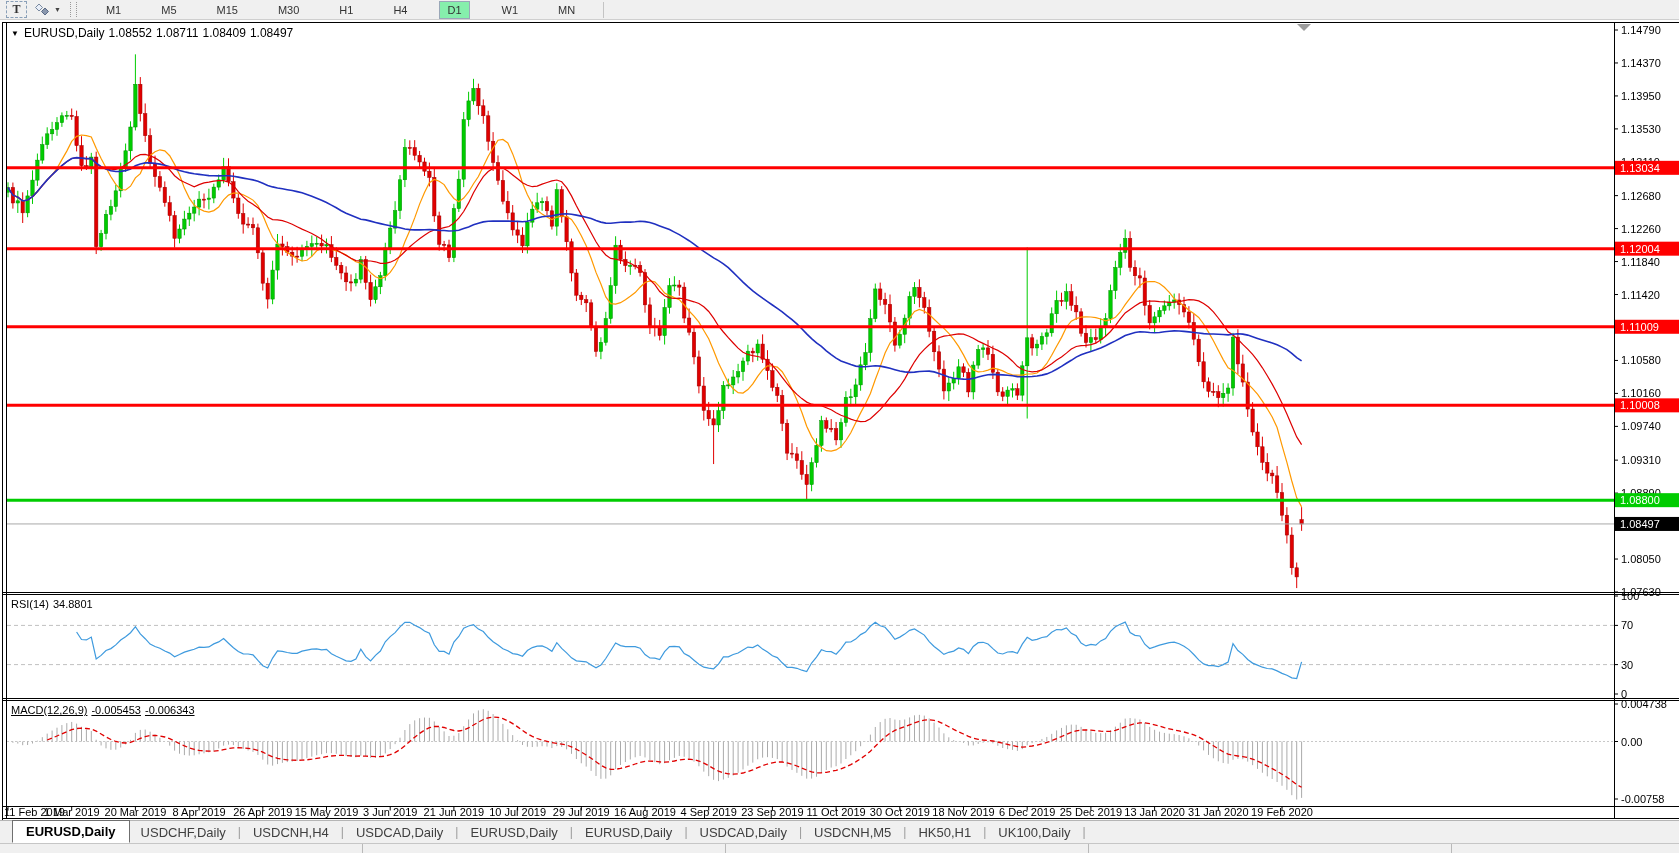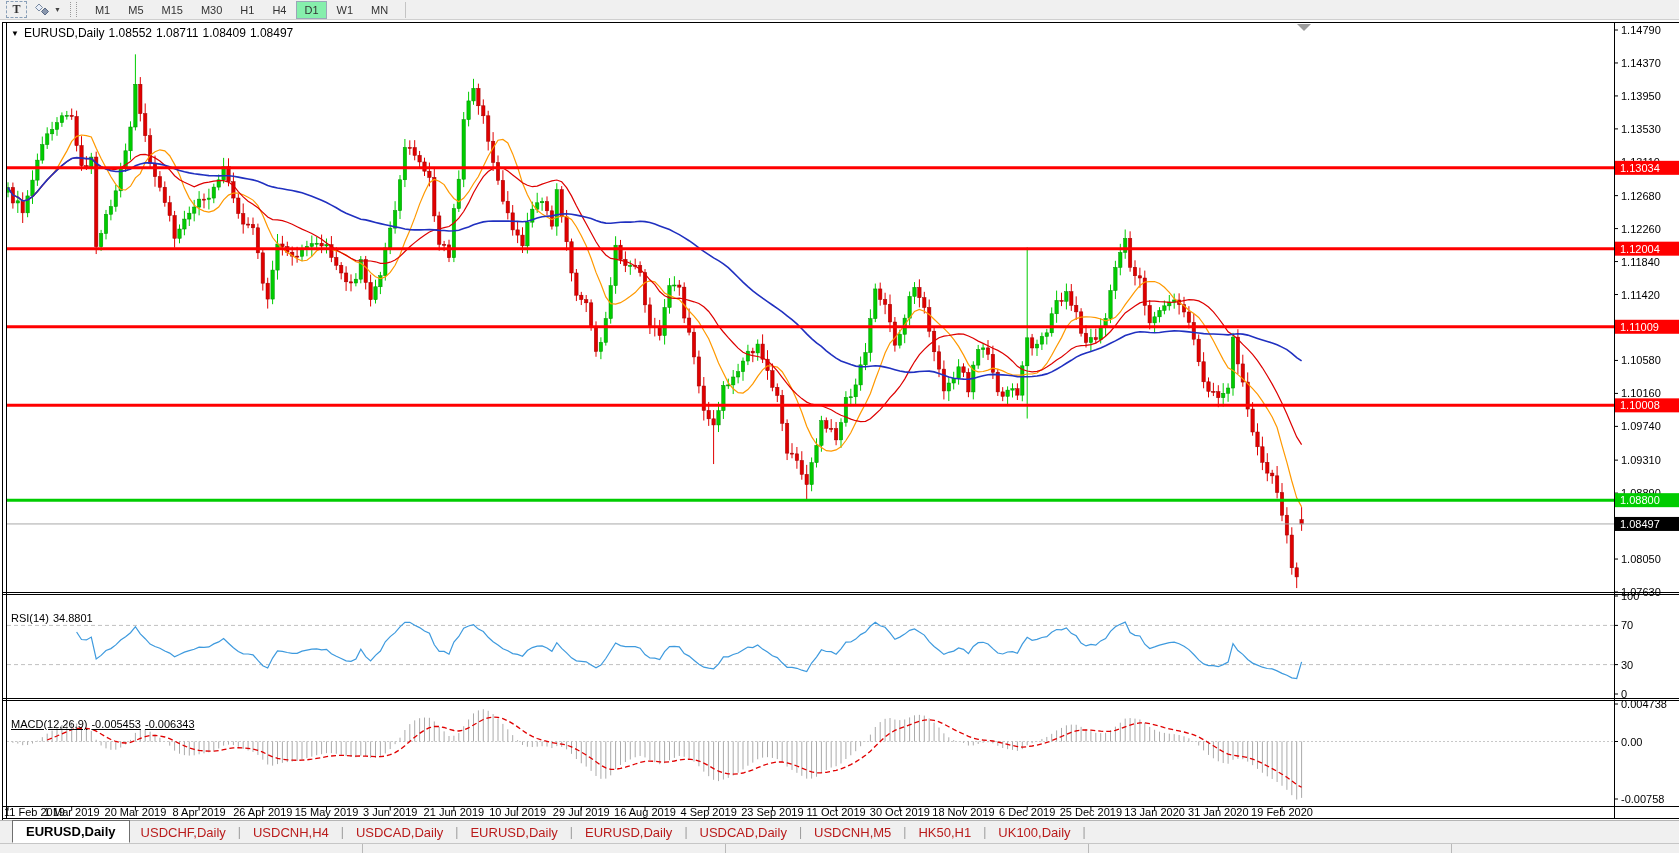--- a/index.html
+++ b/index.html
@@ -6,34 +6,34 @@
   body{width:1679px;height:853px;overflow:hidden;font-family:"Liberation Sans",sans-serif;}
   #screen{position:relative;width:1679px;height:853px;background:#fff;}
   
   .toolbar{position:absolute;left:0;top:0;width:100%;height:20px;background:#f0f0f0;
            border-bottom:1px solid #cfcfcf;display:flex;align-items:center;box-sizing:border-box;padding-left:6px;}
   .ttool{width:19px;height:15px;border:1px dashed #8aa0b8;display:flex;align-items:center;justify-content:center;
          font-family:"Liberation Serif",serif;font-weight:bold;font-size:12px;color:#333;background:#f0f0f0;margin-right:8px;}
   .icbtn{display:flex;align-items:center;margin-right:2px;}
   .caret{font-size:7px;color:#444;margin:0 4px 0 2px;}
   .handle{width:5px;height:15px;border-left:1px dotted #999;border-right:1px dotted #999;margin:0 9px 0 5px;}
-  .tfbtn{font-size:11px;color:#333;padding:2px 7px;margin:0 1px;border:1px solid transparent;background:transparent;
+  .tfbtn{font-size:11px;color:#333;padding:2px 7px;margin:0 12px;border:1px solid transparent;background:transparent;
          font-family:"Liberation Sans",sans-serif;cursor:default;}
   .tfbtn.active{background:#86efac;border:1px solid #9aa7b8;}
   .tbsep{width:1px;height:16px;background:#c4c4c4;margin:0 8px;}
   
   .chart-title{position:absolute;left:11px;top:26px;font-size:12px;font-weight:400;color:#000;letter-spacing:0;}
   .chart-title .tri{font-size:8px;margin-right:5px;position:relative;top:-1px;}
   .chart-title span{margin-right:4px;}
-  .pane-label{position:absolute;font-size:11px;color:#000;font-weight:400;margin-top:14px;}
+  .pane-label{position:absolute;font-size:11px;color:#000;font-weight:400;}
   .pane-label span{margin-right:4px;}
   
   .tabbar{position:absolute;left:0;top:820px;width:100%;height:23px;background:#f0f0f0;border-top:1px solid #b5b5b5;
           display:flex;align-items:center;box-sizing:border-box;padding-left:12px;}
-  .tab{font-size:13px;color:#b91c1c;padding:2px 11px;white-space:nowrap;cursor:default;}
+  .tab{font-size:13px;color:#404040;padding:2px 11px;white-space:nowrap;cursor:default;}
   .tab.active{background:#fff;border:1px solid #6f6f6f;border-bottom:1px solid #fff;font-weight:700;color:#000;
               padding:3px 13px;margin-top:-2px;}
   .tabsep{color:#999;font-size:12px;padding:0 1px;}
   .bstrip{position:absolute;left:0;top:843px;width:100%;height:10px;background:#f0f0f0;border-top:1px solid #c6c6c6;
           background-image:repeating-linear-gradient(to right,transparent 0,transparent 362px,#b9b9b9 362px,#b9b9b9 363px);}
   svg text{font-family:"Liberation Sans",sans-serif;}
 </style>
 </head>
 <body>
 

